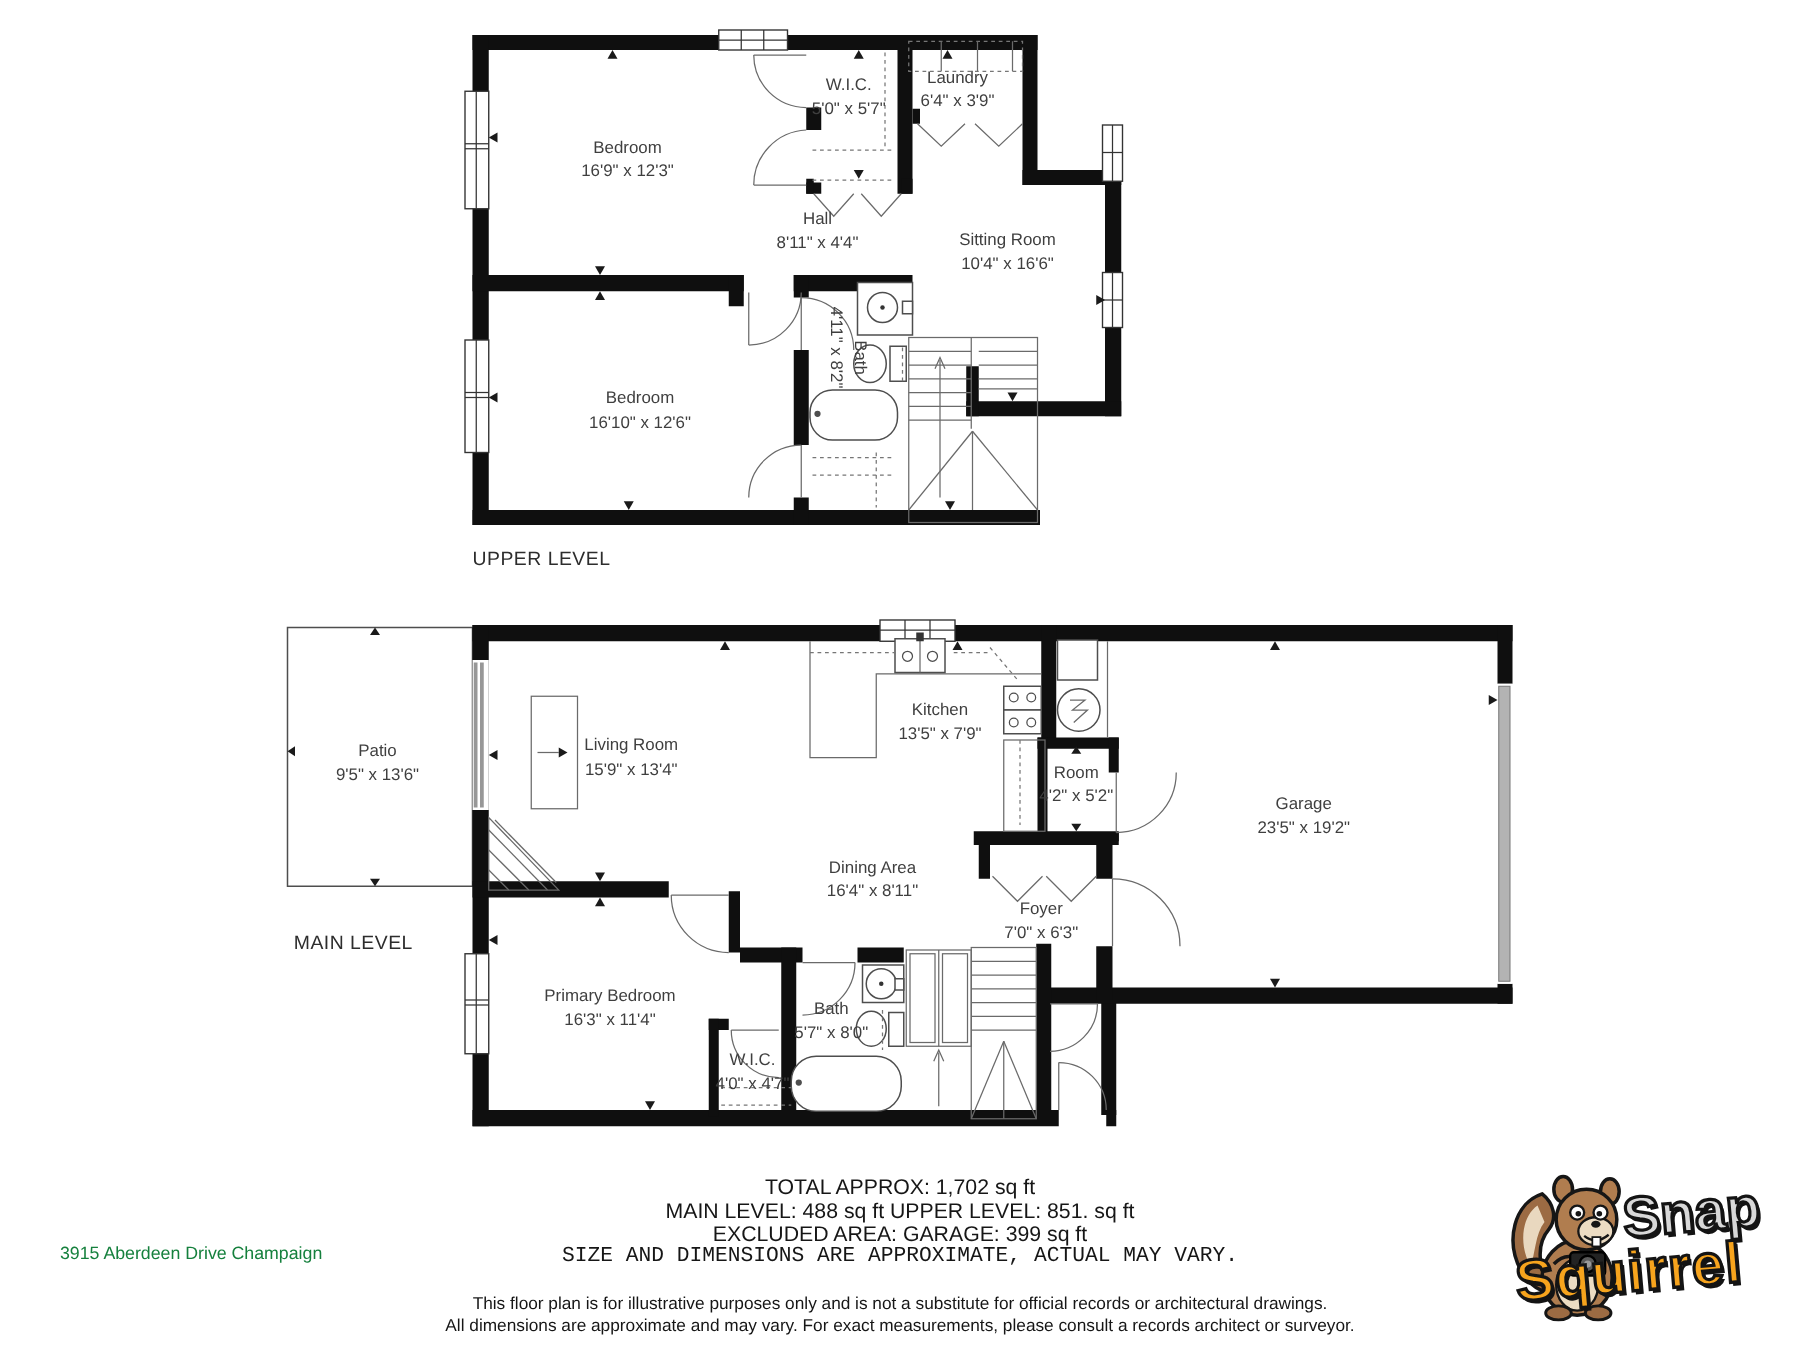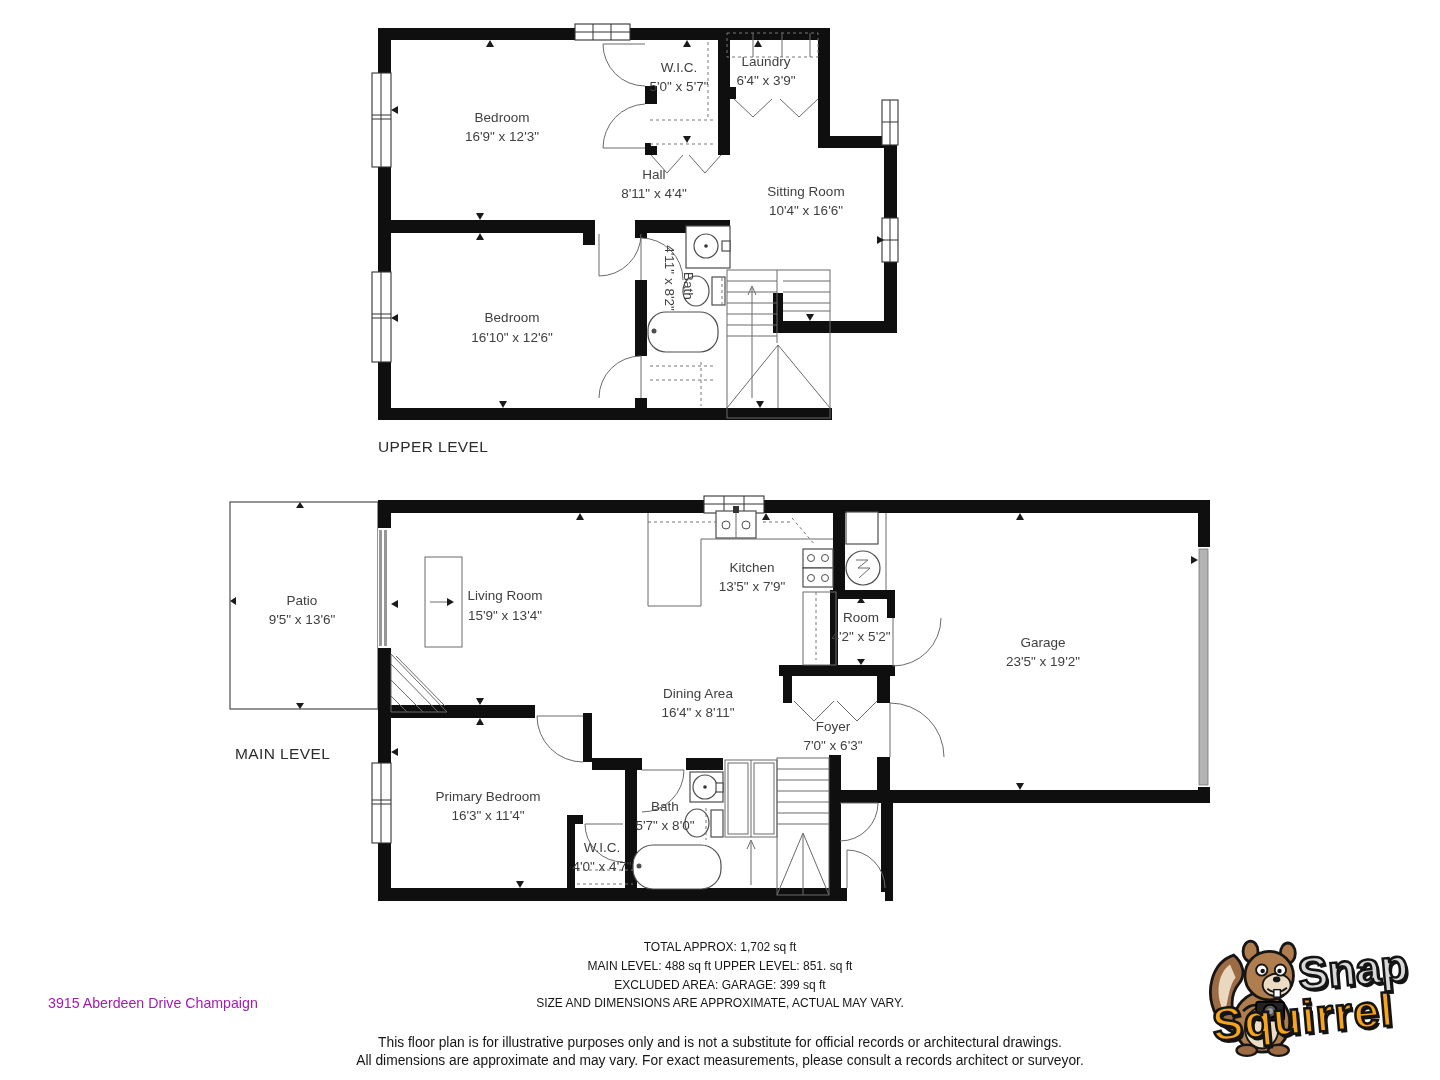--- a/index.html
+++ b/index.html
@@ -10,23 +10,23 @@
   .level-lbl{font-size:15.5px;fill:#2d2d2d;letter-spacing:.4px;}
   .walls rect{fill:#0f0f0f;}
   .thin{stroke:#4e4e4e;stroke-width:1.2;fill:none;}
   .thin2{stroke:#6a6a6a;stroke-width:1;fill:none;}
   .dash{stroke:#767676;stroke-width:1;fill:none;stroke-dasharray:3 3;}
   .tick{fill:#1a1a1a;stroke:none;}
   .winframe{fill:#fff;stroke:#333;stroke-width:1.1;}
   .winline{stroke:#333;stroke-width:1;}
   .fixture{stroke:#4e4e4e;stroke-width:1.2;fill:#fff;}
   .footer-line{position:absolute;left:0;width:1440px;text-align:center;color:#161616;}
-  .f-big{font-size:12px;}
+  .f-big{font-size:17px;}
   .f-small{font-size:13.8px;margin-top:20px;}
-  #address{position:absolute;left:48px;top:995px;font-size:14.2px;color:#a21caf;}
+  #address{position:absolute;left:48px;top:995px;font-size:14.2px;color:#15803d;}
   #logo{position:absolute;left:1202px;top:928px;width:238px;height:150px;}
   #logo .word{position:absolute;font-weight:bold;
     -webkit-text-stroke:2.6px #141414;text-shadow:2px 3px 0 #141414;}
   #logo-snap{left:96px;top:16px;font-size:45px;transform:rotate(-5deg);}
   #logo-squirrel{left:10px;top:62px;font-size:46px;transform:rotate(-5deg);letter-spacing:1px;}
 </style>
 </head>
 <body>
 
 <div id="page">
@@ -425,21 +425,21 @@
       <text class="lbl" x="602" y="871">4'0" x 4'7"</text>
     </g>
     <text class="level-lbl" x="235" y="759">MAIN LEVEL</text>
   </g>
 </svg>
 
 
 <div class="footer-line f-big" style="top:940px;">TOTAL APPROX: 1,702 sq ft</div>
 <div class="footer-line f-big" style="top:959px;">MAIN LEVEL: 488 sq ft UPPER LEVEL: 851. sq ft</div>
 <div class="footer-line f-big" style="top:978px;">EXCLUDED AREA: GARAGE: 399 sq ft</div>
-<div class="footer-line f-big" style="top:996px;">SIZE AND DIMENSIONS ARE APPROXIMATE, ACTUAL MAY VARY.</div>
+<div class="footer-line f-big" style="top:996px;font-family:Liberation Mono, monospace;">SIZE AND DIMENSIONS ARE APPROXIMATE, ACTUAL MAY VARY.</div>
 <div class="footer-line f-small" style="top:1015px;">This floor plan is for illustrative purposes only and is not a substitute for official records or architectural drawings.</div>
 <div class="footer-line f-small" style="top:1033px;">All dimensions are approximate and may vary. For exact measurements, please consult a records architect or surveyor.</div>
 <div id="address">3915 Aberdeen Drive Champaign</div>
 
 
 <div id="logo">
   <svg width="112" height="130" viewBox="0 0 120 130" style="position:absolute;left:0;top:6px;">
     <path d="M34,18 C10,26 2,58 16,84 C22,96 34,104 46,102 C30,86 28,62 40,48 C47,39 44,26 34,18 Z" fill="#9c6b43" stroke="#161616" stroke-width="3"></path>
     <path d="M30,28 C16,38 14,62 24,80 C28,70 28,52 36,42 Z" fill="#e9d8bf" stroke="none"></path>
     <ellipse cx="52" cy="14" rx="8" ry="11" fill="#b07d4f" stroke="#161616" stroke-width="3"></ellipse>

